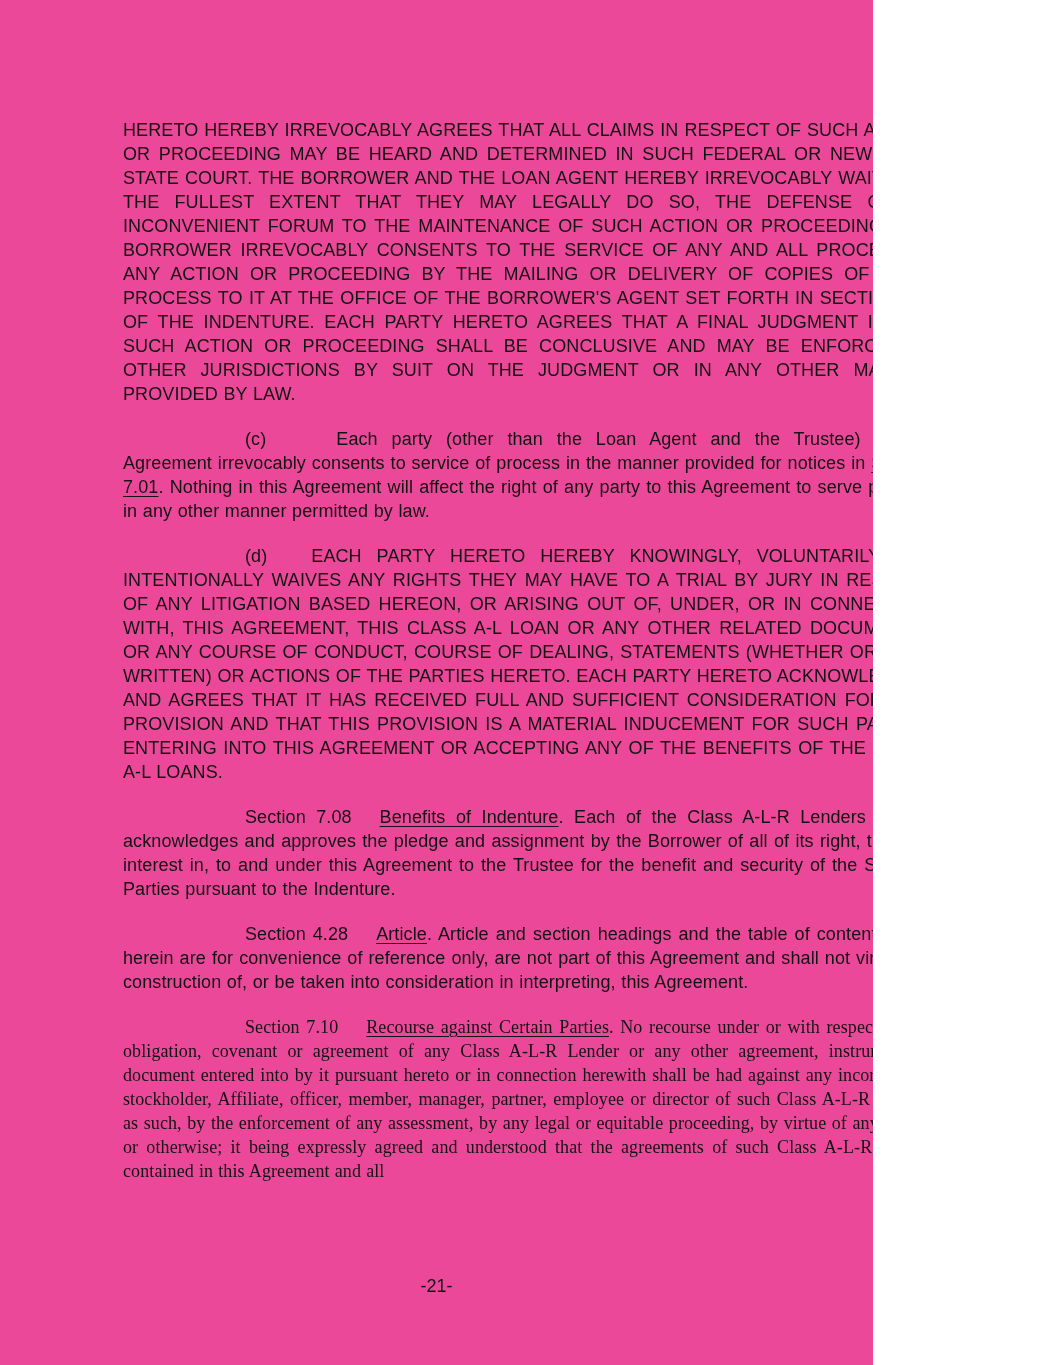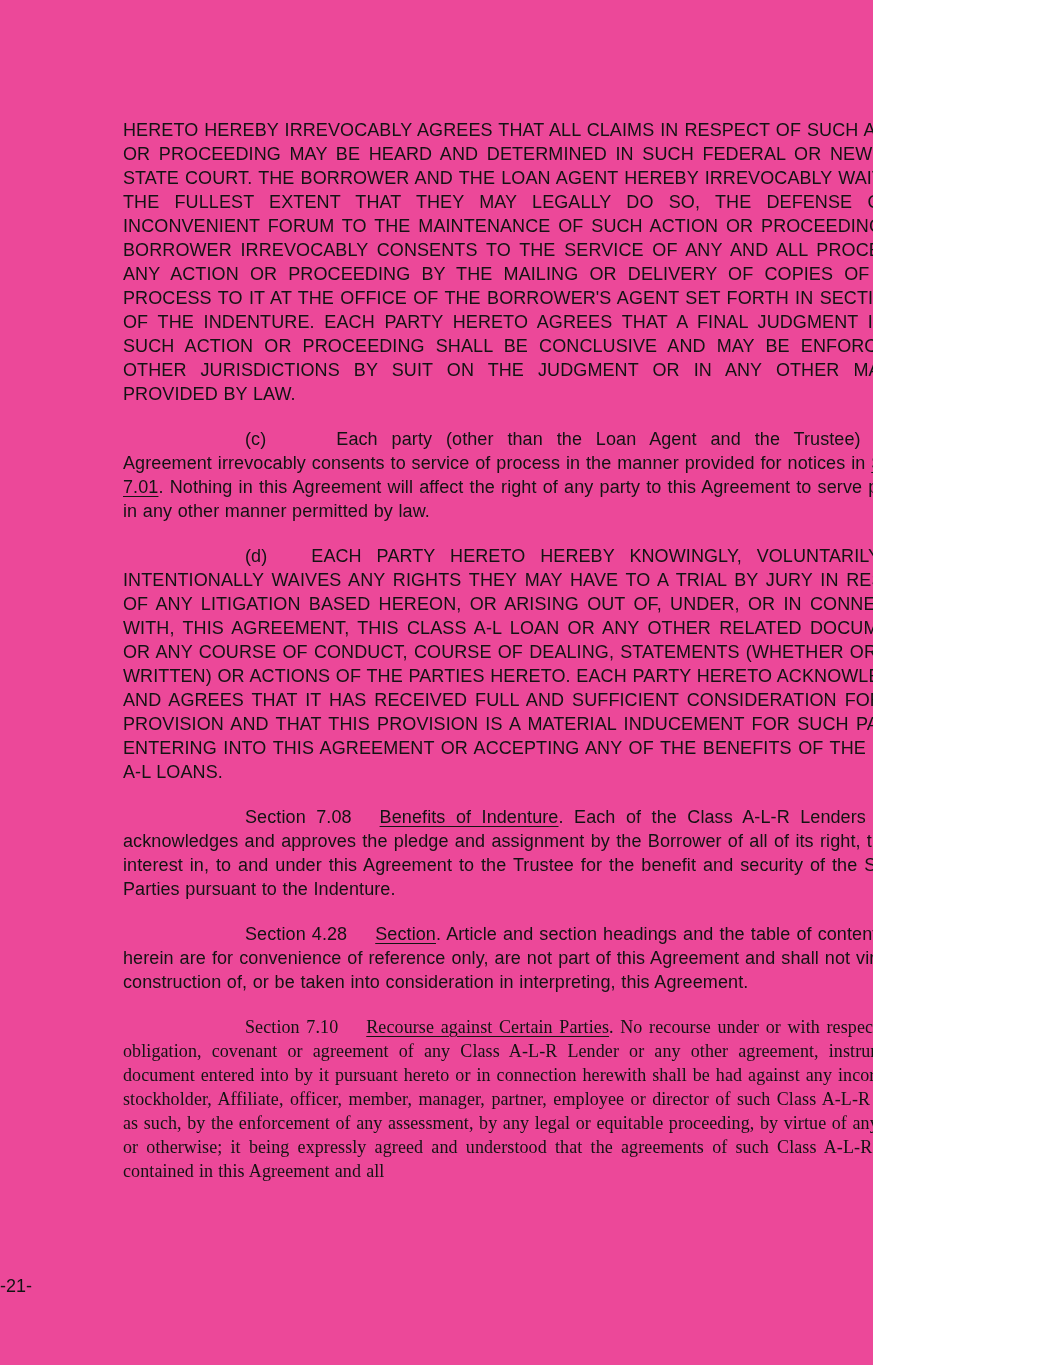--- a/index.html
+++ b/index.html
@@ -46,21 +46,21 @@
   .tab-sm { width: 28px; }
   .underline {
     text-decoration: underline;
     text-underline-offset: 3px;
   }
   .footer {
     position: absolute;
     left: 0;
     width: 100%;
     top: 1276px;
-    text-align: left;
+    text-align: center;
     font-size: 18px;
     color: #131313;
   }
 </style>
 </head>
 <body>
 
 <div class="page">
   <div class="content">
 
@@ -74,21 +74,21 @@
 
     <p class="para indent caps">
       <span>(d)</span><span class="tab tab-md"></span><span>EACH PARTY HERETO HEREBY KNOWINGLY, VOLUNTARILY AND INTENTIONALLY WAIVES ANY RIGHTS THEY MAY HAVE TO A TRIAL BY JURY IN RESPECT OF ANY LITIGATION BASED HEREON, OR ARISING OUT OF, UNDER, OR IN CONNECTION WITH, THIS AGREEMENT, THIS CLASS A-L LOAN OR ANY OTHER RELATED DOCUMENTS, OR ANY COURSE OF CONDUCT, COURSE OF DEALING, STATEMENTS (WHETHER ORAL OR WRITTEN) OR ACTIONS OF THE PARTIES HERETO. EACH PARTY HERETO ACKNOWLEDGES AND AGREES THAT IT HAS RECEIVED FULL AND SUFFICIENT CONSIDERATION FOR THIS PROVISION AND THAT THIS PROVISION IS A MATERIAL INDUCEMENT FOR SUCH PARTIES ENTERING INTO THIS AGREEMENT OR ACCEPTING ANY OF THE BENEFITS OF THE CLASS A-L LOANS.</span>
     </p>
 
     <p class="para indent">
       <span>Section 7.08</span><span class="tab tab-sm"></span><span class="underline">Benefits of Indenture</span><span>. Each of the Class A-L-R Lenders hereby acknowledges and approves the pledge and assignment by the Borrower of all of its right, title and interest in, to and under this Agreement to the Trustee for the benefit and security of the Secured Parties pursuant to the Indenture.</span>
     </p>
 
     <p class="para indent">
-      <span>Section 4.28</span><span class="tab tab-sm"></span><span class="underline">Section</span><span>. Article and section headings and the table of contents used herein are for convenience of reference only, are not part of this Agreement and shall not virtue the construction of, or be taken into consideration in interpreting, this Agreement.</span>
+      <span>Section 4.28</span><span class="tab tab-sm"></span><span class="underline">Article</span><span>. Article and section headings and the table of contents used herein are for convenience of reference only, are not part of this Agreement and shall not virtue the construction of, or be taken into consideration in interpreting, this Agreement.</span>
     </p>
 
     <p class="para indent">
       <span>Section 7.10</span><span class="tab tab-sm"></span><span class="underline">Recourse against Certain Parties</span><span>. No recourse under or with respect to any obligation, covenant or agreement of any Class A-L-R Lender or any other agreement, instrument or document entered into by it pursuant hereto or in connection herewith shall be had against any incorporator, stockholder, Affiliate, officer, member, manager, partner, employee or director of such Class A-L-R Lender, as such, by the enforcement of any assessment, by any legal or equitable proceeding, by virtue of any statute or otherwise; it being expressly agreed and understood that the agreements of such Class A-L-R Lender contained in this Agreement and all</span>
     </p>
 
   </div>
 
   <div class="footer">-21-</div>
 </div>

